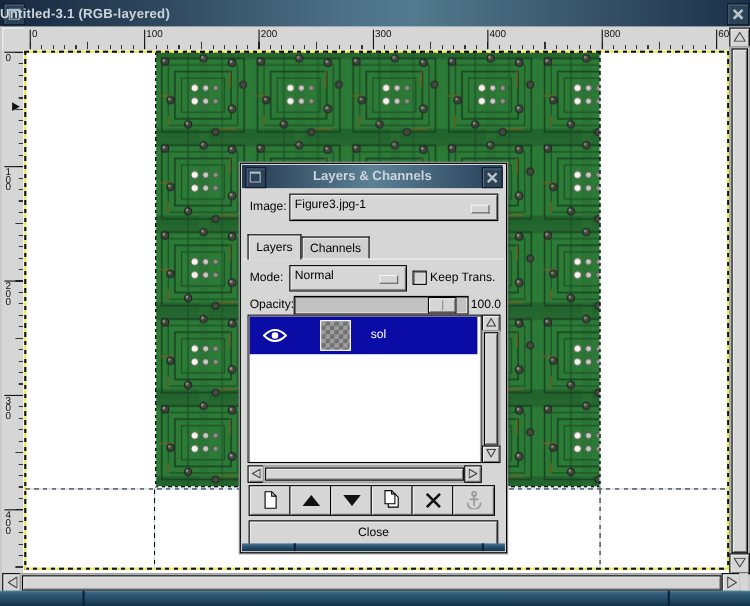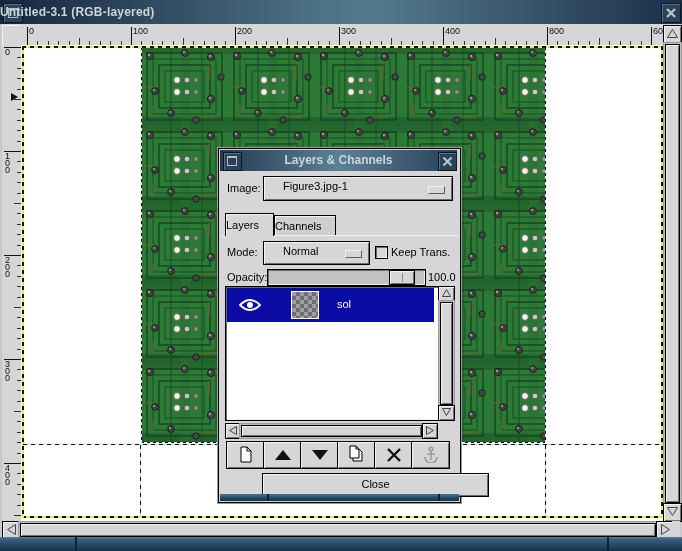--- a/index.html
+++ b/index.html
@@ -52,26 +52,26 @@
   
   .dialog{left:218px;top:148px;width:241px;height:353px;background:#d6d6d6;
     border:1px solid #000;box-shadow:0 0 0 1px #9a9a9a;}
   .dlg-title{left:1px;top:1px;width:237px;height:21px;
     background:linear-gradient(90deg,#253a52 0%,#5b8195 50%,#27405a 100%);}
   .dlg-title .t-text{width:100%;text-align:center;line-height:21px;color:#ccd5db;
     font-weight:bold;font-size:12px;}
   .dlg-tb-btn{top:2px;width:17px;height:17px;background:#2c4257;border:1px solid #0d1826;
     box-shadow:inset 1px 1px 0 #55708a;}
   .optmenu{cursor:pointer;}
-  .optmenu .val{position:absolute;left:19px;top:3px;}
+  .optmenu .val{position:absolute;left:4px;top:3px;}
   .opthandle{position:absolute;right:7px;top:9px;width:15px;height:6px;background:#d6d6d6;
     border-top:1px solid #f2f2f2;border-left:1px solid #f2f2f2;
     border-right:1px solid #5e5e5e;border-bottom:1px solid #5e5e5e;}
   .tab{border:1px solid #000;border-bottom:none;background:#d6d6d6;
-    box-shadow:inset 1px 1px 0 #f2f2f2;text-align:left;}
+    box-shadow:inset 1px 1px 0 #f2f2f2;text-align:center;}
   .nbline{height:2px;background:#d6d6d6;border-top:1px solid #f2f2f2;}
   .checkbox{background:#d6d6d6;border:1px solid #000;
     box-shadow:inset 1px 1px 0 #6a6a6a,inset -1px -1px 0 #f2f2f2;}
   .slider-trough{background:#c2c2c2;border:1px solid #000;
     box-shadow:inset 1px 1px 0 #6a6a6a,inset -1px -1px 0 #f0f0f0;}
   .slider-handle{position:absolute;background:#d6d6d6;border:1px solid #000;
     box-shadow:inset 1px 1px 0 #f2f2f2,inset -1px -1px 0 #707070;}
   .slider-handle::after{content:"";position:absolute;left:50%;top:2px;bottom:2px;width:1px;background:#8a8a8a;}
   .listframe{background:#fff;border:1px solid #000;
     box-shadow:inset 1px 1px 0 #6a6a6a,inset -1px -1px 0 #f2f2f2;overflow:hidden;}
@@ -273,21 +273,21 @@
     </div>
     <div class="abs checkbox" style="left:156px;top:97px;width:11px;height:11px;"></div>
     <div class="abs" style="left:172px;top:97px;">Keep Trans.</div>
 
     <div class="abs" style="left:8px;top:122px;">Opacity:</div>
     <div class="abs slider-trough" style="left:48px;top:120px;width:157px;height:15px;">
       <div class="slider-handle" style="left:121px;top:0px;width:24px;height:13px;"></div>
     </div>
     <div class="abs" style="left:209px;top:122px;">100.0</div>
 
-    <div class="abs listframe" style="left:6px;top:137px;width:211px;height:133px;padding-left:12px;" id="layerList">
+    <div class="abs listframe" style="left:6px;top:137px;width:211px;height:133px;" id="layerList">
         <div class="lrow" style="top: 1px; background: rgb(11, 11, 165);">
           <div class="eye"><svg width="22" height="14" viewBox="0 0 22 14">
   <path d="M1 7 Q11 -3 21 7 Q11 17 1 7 Z" fill="none" stroke="#fff" stroke-width="1.8"></path>
   <circle cx="11" cy="7" r="3" fill="#fff"></circle>
             </svg></div>
           <div class="thumbbox">
             <div class="checker"></div>
           </div>
           <span class="lname" style="color:#fff">sol</span>
         </div>
@@ -355,21 +355,21 @@
           <g stroke="#9a9a9a" stroke-width="1.6" fill="none">
             <circle cx="8" cy="3" r="1.8"></circle>
             <path d="M8 5 v9"></path>
               <path d="M4 8 h8"></path>
             <path d="M2 11 a6 6 0 0 0 12 0"></path>
           </g>
           </svg>
       </div>
     </div>
 
-    <div class="abs raised closebtn" style="left:7px;top:324px;width:225px;height:22px;margin-left:36px;">
+    <div class="abs raised closebtn" style="left:7px;top:324px;width:225px;height:22px;">
       <span>Close</span>
     </div>
 
     <div class="abs dlg-bstrip"></div>
     <div class="abs bsep" style="left:48px;top:345px;height:7px;"></div>
     <div class="abs bsep" style="left:219px;top:345px;height:7px;"></div>
   </div>
 
 </div>
 

